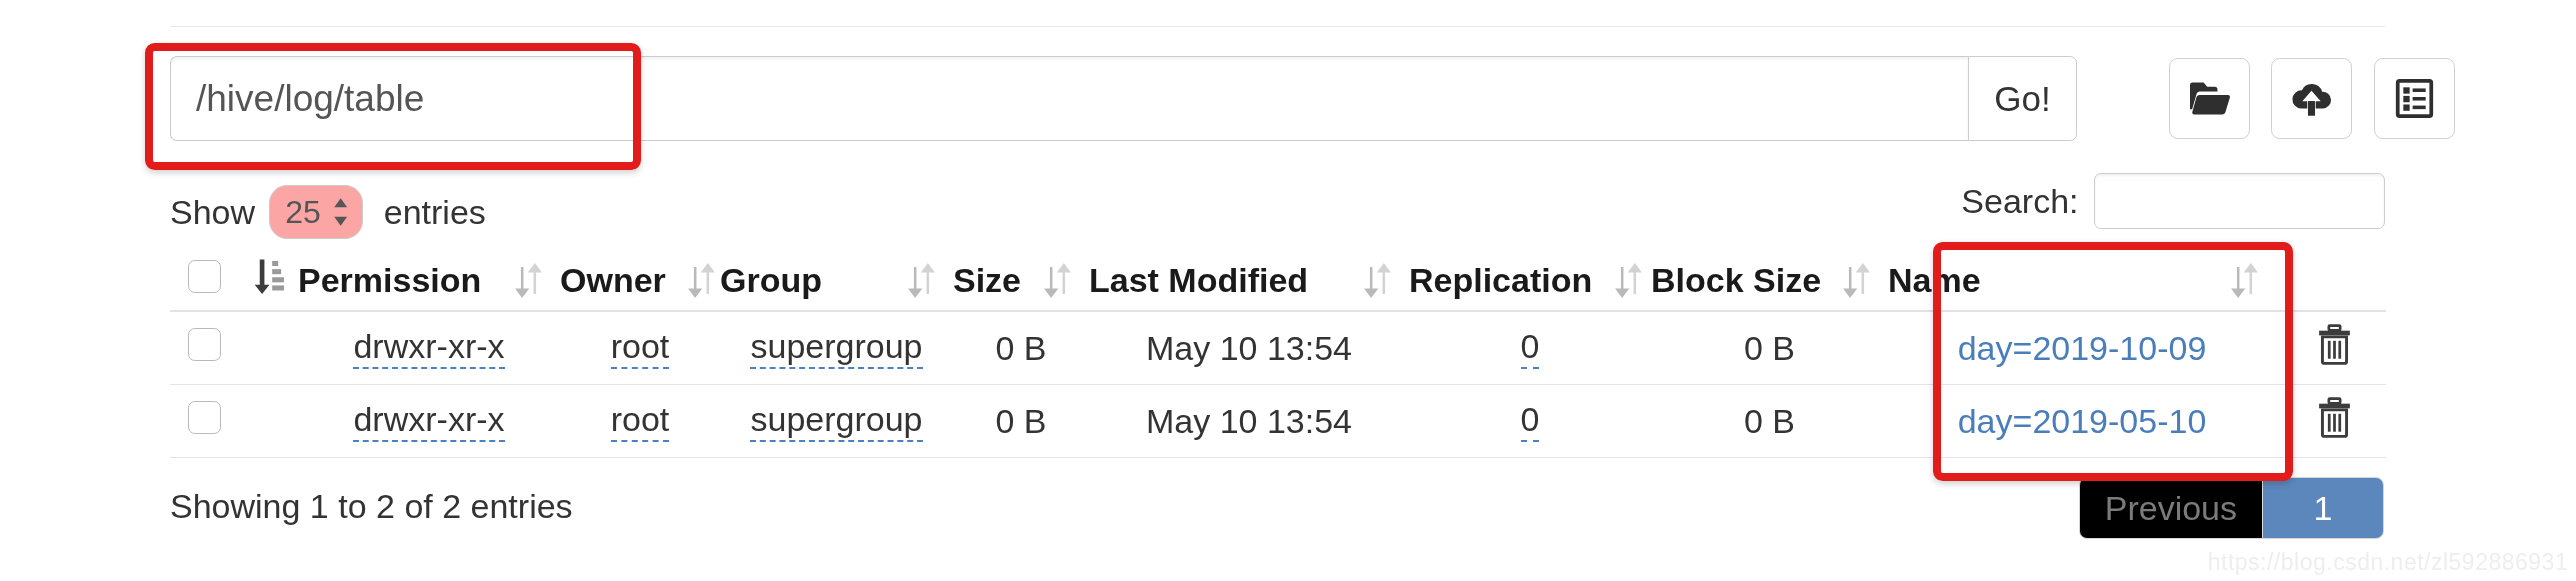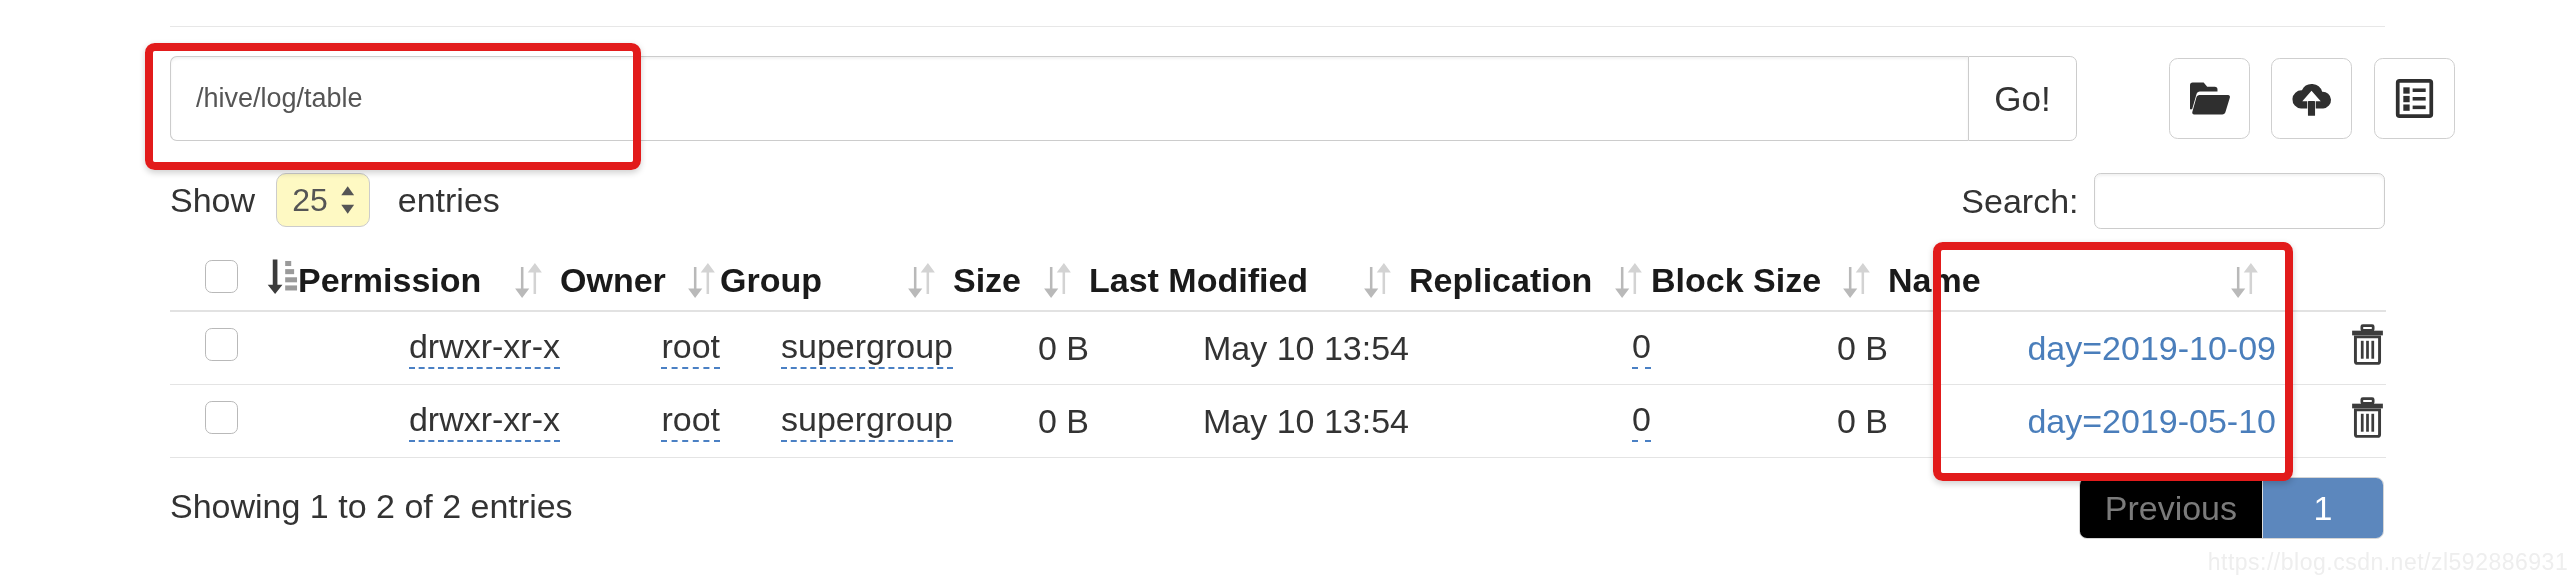--- a/index.html
+++ b/index.html
@@ -51,21 +51,21 @@
     display: flex;
     align-items: stretch;
   }
   .path-input {
     flex: 1 1 auto;
     border: 1px solid #cccccc;
     border-right: none;
     border-radius: 6.8px 0 0 6.8px;
     background: #ffffff;
     font-family: "Liberation Sans", sans-serif;
-    font-size: 27px;
+    font-size: 37px;
     color: #555555;
     padding: 0 25px;
     outline: none;
     box-shadow: inset 0 1.9px 2.9px rgba(0,0,0,.055);
     box-sizing: border-box;
   }
   .go-btn {
     flex: 0 0 auto;
     width: 109px;
     border: 1px solid #cccccc;
@@ -117,40 +117,39 @@
   .controls {
     position: absolute;
     left: 170px;
     top: 173px;
     width: 2215px;
     height: 64px;
   }
   .dt-length {
     position: absolute;
     left: 0;
-    top: 0;
+    top: 12px;
     display: flex;
     align-items: center;
     font-size: 34px;
     color: #333333;
     white-space: nowrap;
-    gap: 7px;
   }
   .dt-length .lbl-pre { margin-right: 13.6px; }
   .dt-length .lbl-post { margin-left: 21px; }
   .length-select {
     position: relative;
     display: inline-flex;
     align-items: center;
     justify-content: flex-end;
     min-width: 83px;
     height: 54px;
     border: 1px solid #cccccc;
-    border-radius: 10px;
-    background: #fef9c3;
+    border-radius: 18px;
+    background: #fca5a5;
     font-size: 32px;
     color: #555555;
     padding: 0 41px 0 15.5px;
     box-sizing: border-box;
     cursor: pointer;
   }
   .length-select .spin {
     position: absolute;
     right: 12.6px;
     top: 50%;
@@ -192,21 +191,21 @@
     left: 170px;
     top: 250px;
     width: 2215px;
   }
   table.dt {
     width: 2215px;
     border-collapse: collapse;
     table-layout: fixed;
   }
   table.dt th, table.dt td {
-    text-align: right;
+    text-align: center;
     vertical-align: middle;
     padding: 0;
   }
   table.dt thead th {
     height: 60px;
     font-size: 34px;
     font-weight: bold;
     color: #1a1a1a;
     border-bottom: 2.9px solid #e2e2e2;
     white-space: nowrap;

